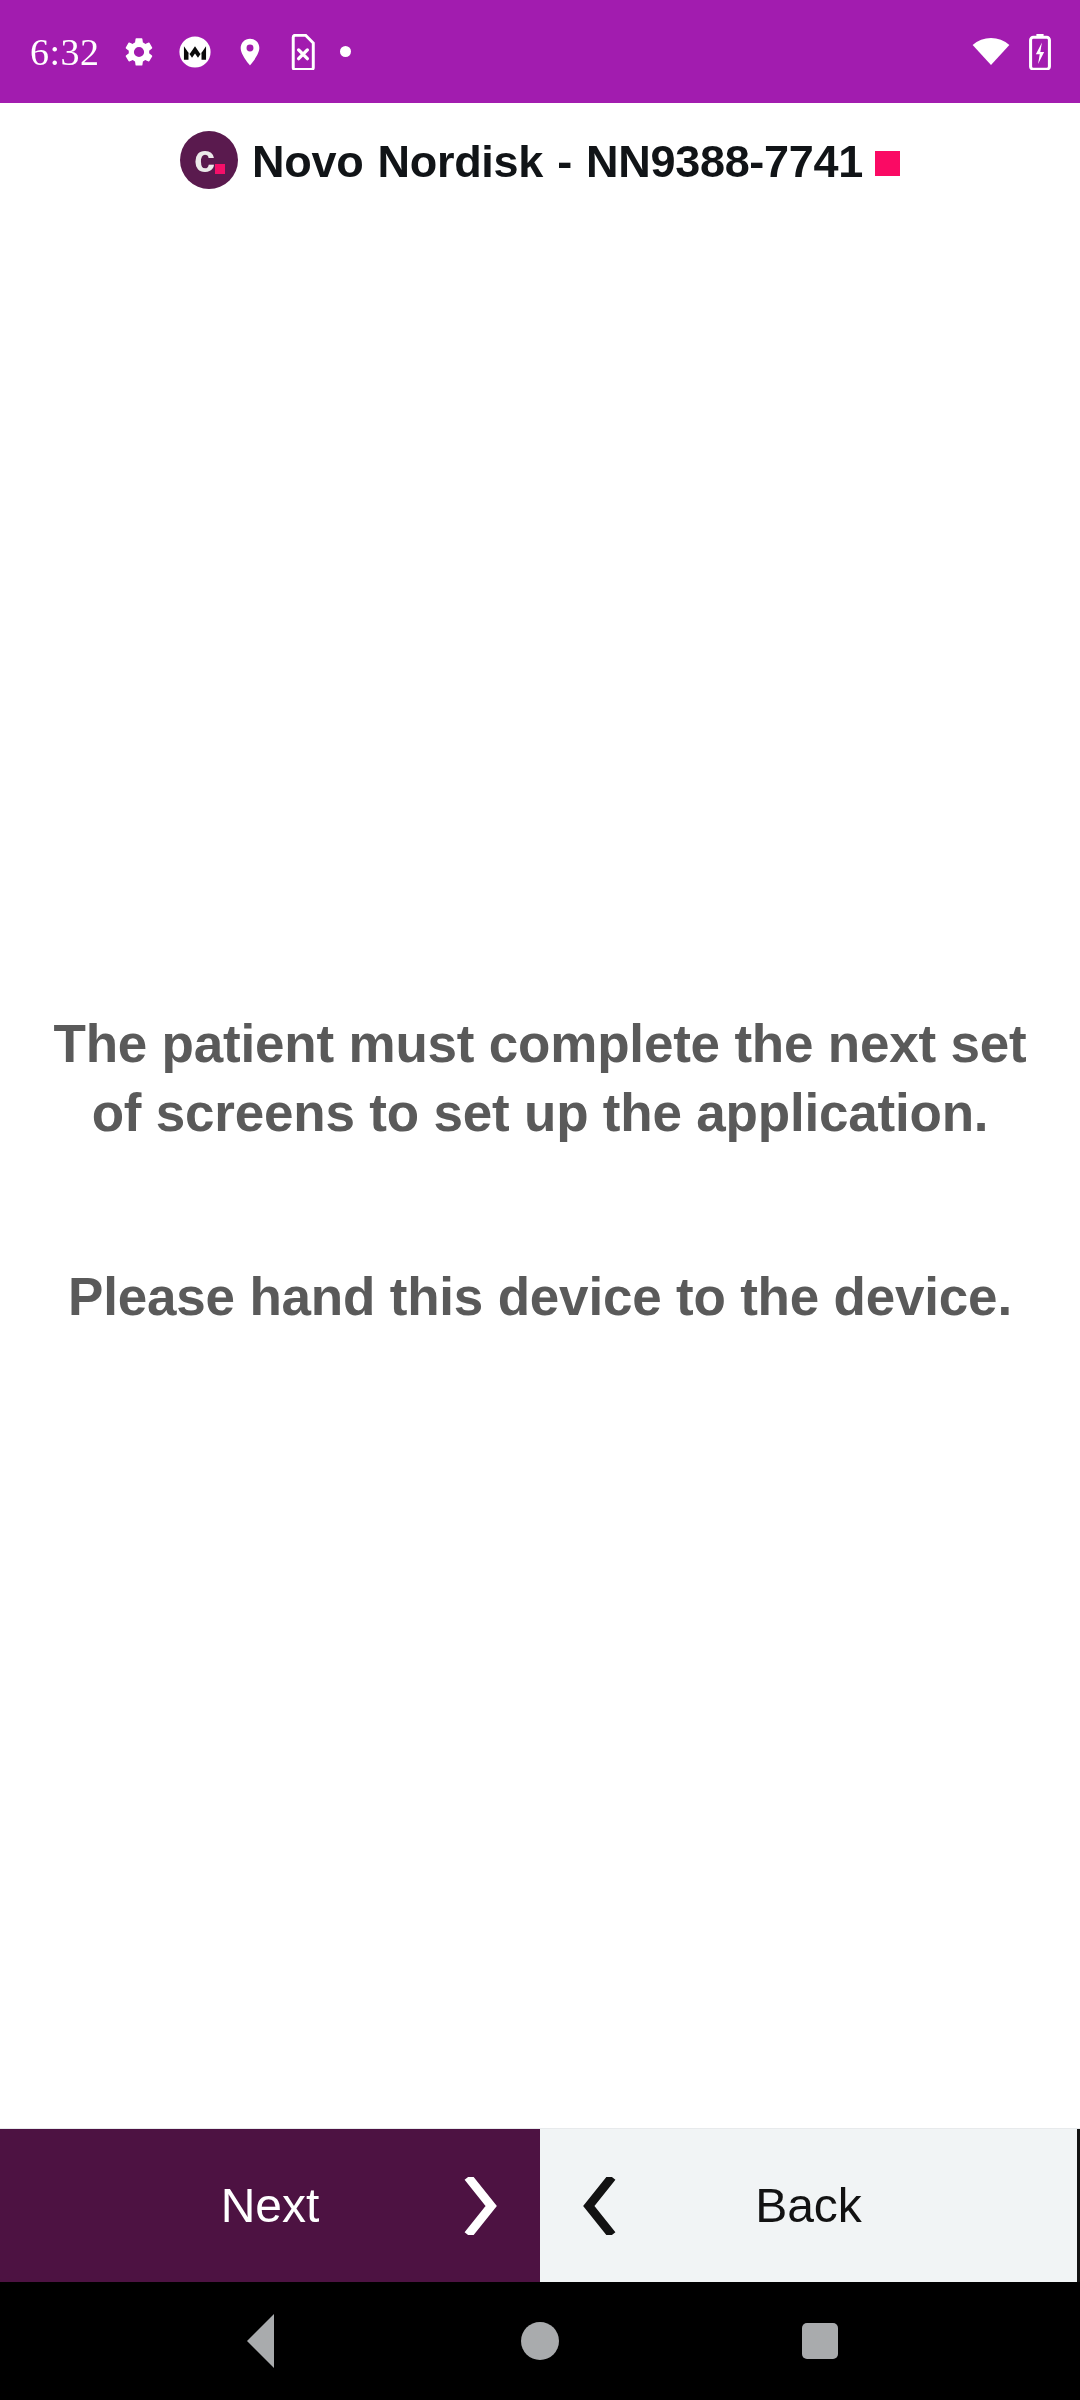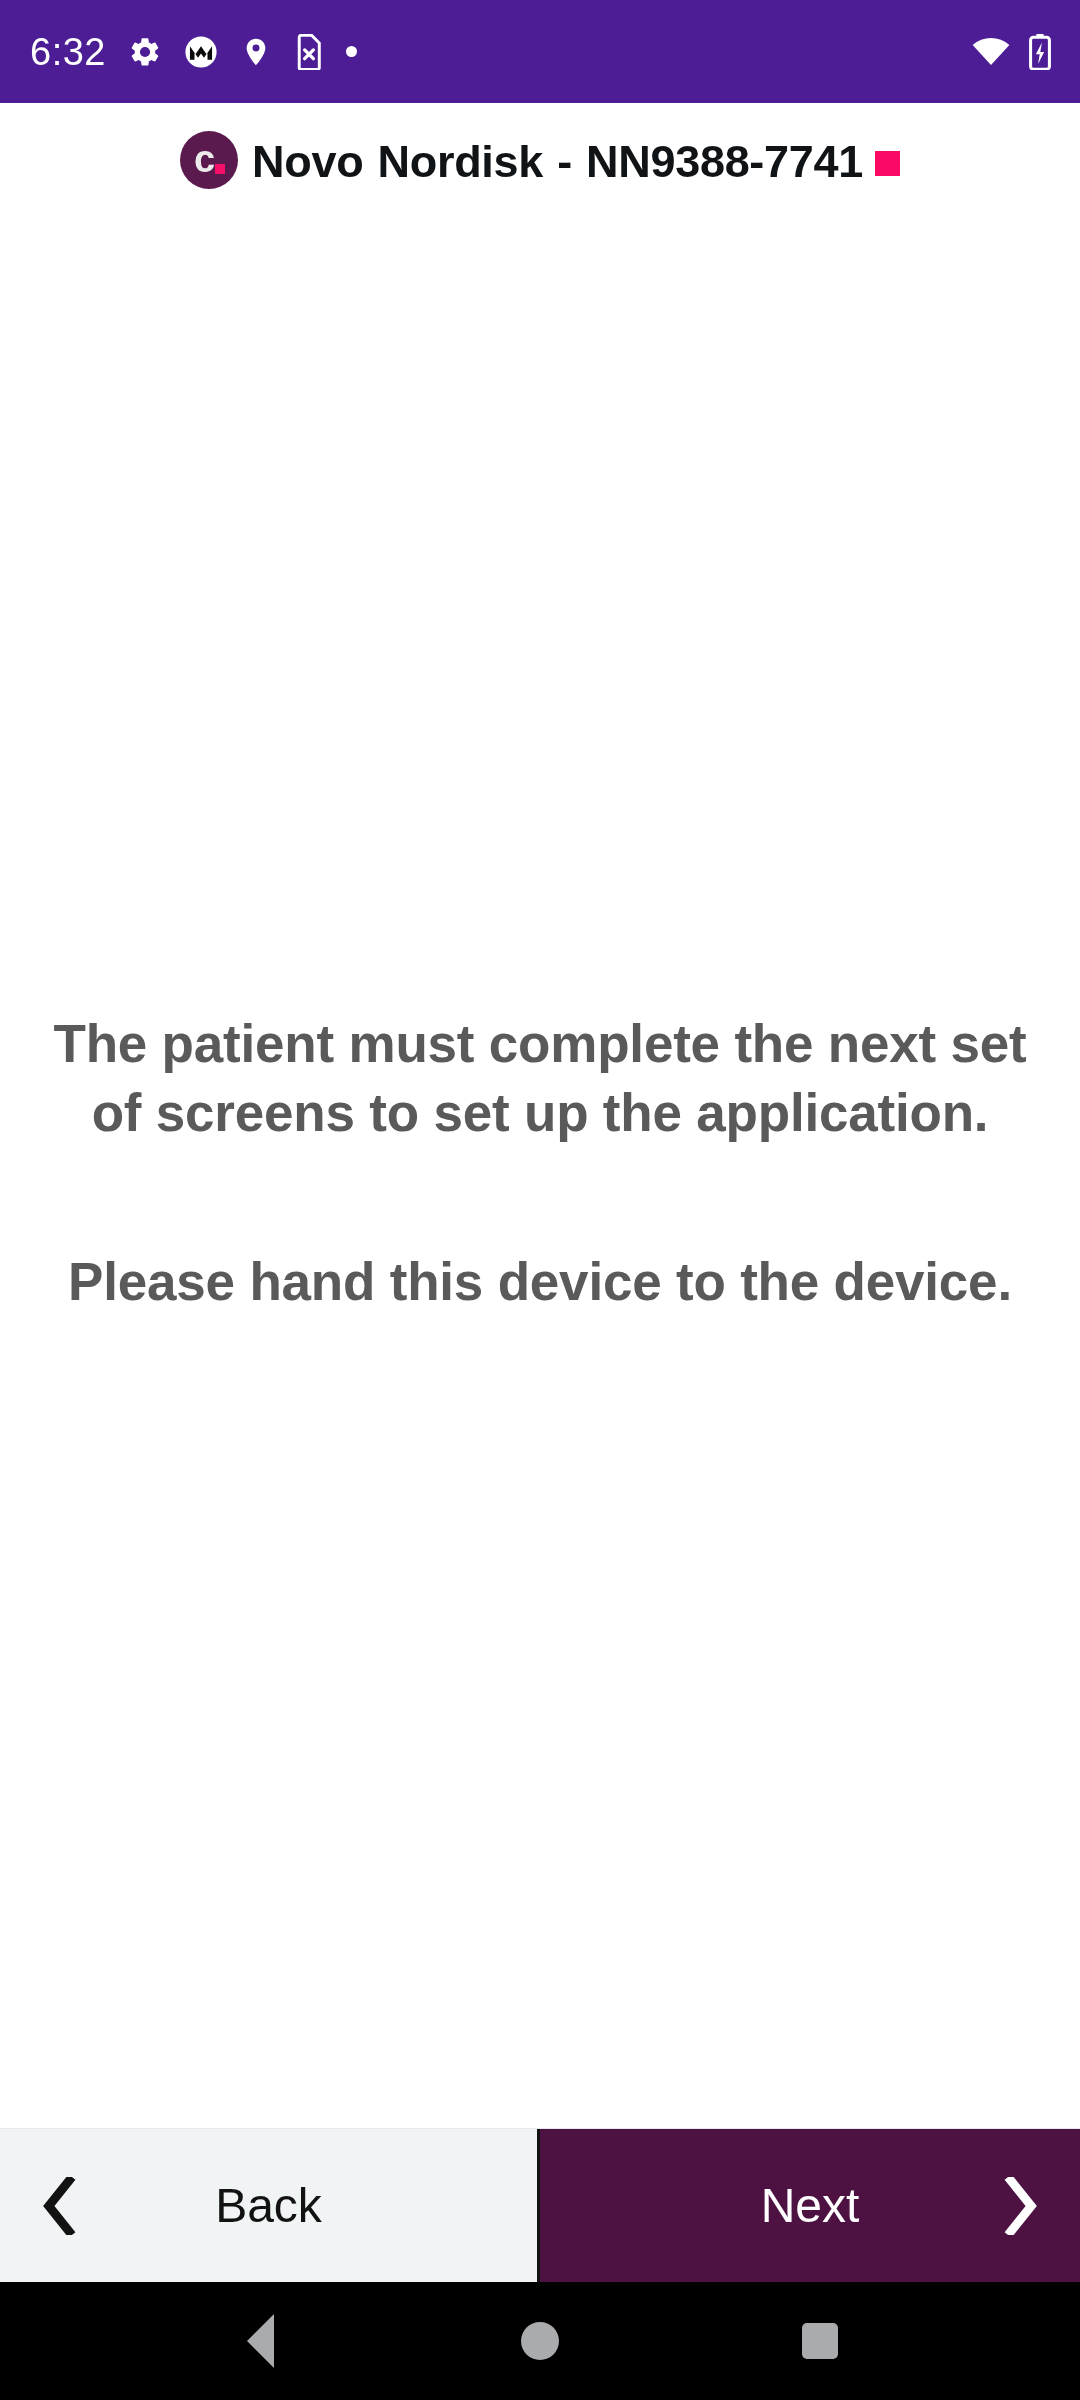--- a/index.html
+++ b/index.html
@@ -12,24 +12,25 @@
   #screen {
     position:relative;
     width:1080px; height:2400px;
     background:#ffffff;
     display:flex; flex-direction:column;
   }
 
   
   .statusbar {
     height:103px; flex:0 0 103px;
-    background:#4c1d95;
+    background:#a21caf;
     display:flex; align-items:center;
     padding:0 28px 0 30px;
     color:#ffffff;
+    font-family:Liberation Serif, serif;
   }
   .sb-left { display:flex; align-items:center; gap:22px; }
   .sb-time {
     font-size:38px; font-weight:400; letter-spacing:0.5px;
     color:#ffffff; line-height:1;
   }
   .sb-right { margin-left:auto; display:flex; align-items:center; gap:18px; }
   .sb-icon { display:flex; align-items:center; justify-content:center; }
   .dot-icon {
     width:11px; height:11px; border-radius:50%; background:#ffffff;
@@ -78,21 +79,21 @@
   .body-area {
     flex:1 1 auto;
     background:#ffffff;
     display:flex; flex-direction:column;
     align-items:center; justify-content:center;
     padding:0 26px;
   }
   .message-block { width:100%; text-align:center; }
   .message-p {
     font-size:53px; font-weight:bold; color:#5a5a5a;
-    line-height:1.30; letter-spacing:-0.2px;
+    line-height:1.30; letter-spacing:-0.2px;margin-top:15px;
   }
   .message-gap { height:100px; }
 
   
   .buttonbar {
     flex:0 0 154px; height:154px;
     display:flex; width:100%;
     border-top:1px solid #e7eaec;
   }
   .btn {
@@ -205,37 +206,37 @@
   <div class="body-area">
     <div class="message-block">
       <div class="message-p">The patient must complete the next set of screens to set up the application.</div>
       <div class="message-gap"></div>
       <div class="message-p">Please hand this device to the device.</div>
     </div>
   </div>
 
   <div class="buttonbar">
 
-    <div class="btn btn-back">
-      <span class="chev">
-        <svg width="34" height="58" viewBox="0 0 20 34">
-          <path d="M16 2 L4 17 L16 32" fill="none" stroke="#121212" stroke-width="5.2" stroke-linecap="square" stroke-linejoin="miter"></path>
-        </svg>
-      </span>
-      <span class="btn-label">Back</span>
-    </div>
-
     <div class="btn btn-next">
       <span class="btn-label">Next</span>
       <span class="chev">
         <svg width="34" height="58" viewBox="0 0 20 34">
           <path d="M4 2 L16 17 L4 32" fill="none" stroke="#ffffff" stroke-width="5.2" stroke-linecap="square" stroke-linejoin="miter"></path>
         </svg>
       </span>
     </div>
+
+    <div class="btn btn-back">
+      <span class="chev">
+        <svg width="34" height="58" viewBox="0 0 20 34">
+          <path d="M16 2 L4 17 L16 32" fill="none" stroke="#121212" stroke-width="5.2" stroke-linecap="square" stroke-linejoin="miter"></path>
+        </svg>
+      </span>
+      <span class="btn-label">Back</span>
+    </div>
   </div>
 
   <div class="navbar">
     <div class="nav-btn">
       <span class="nav-back"></span>
     </div>
     <div class="nav-btn">
       <span class="nav-home"></span>
     </div>
     <div class="nav-btn">

